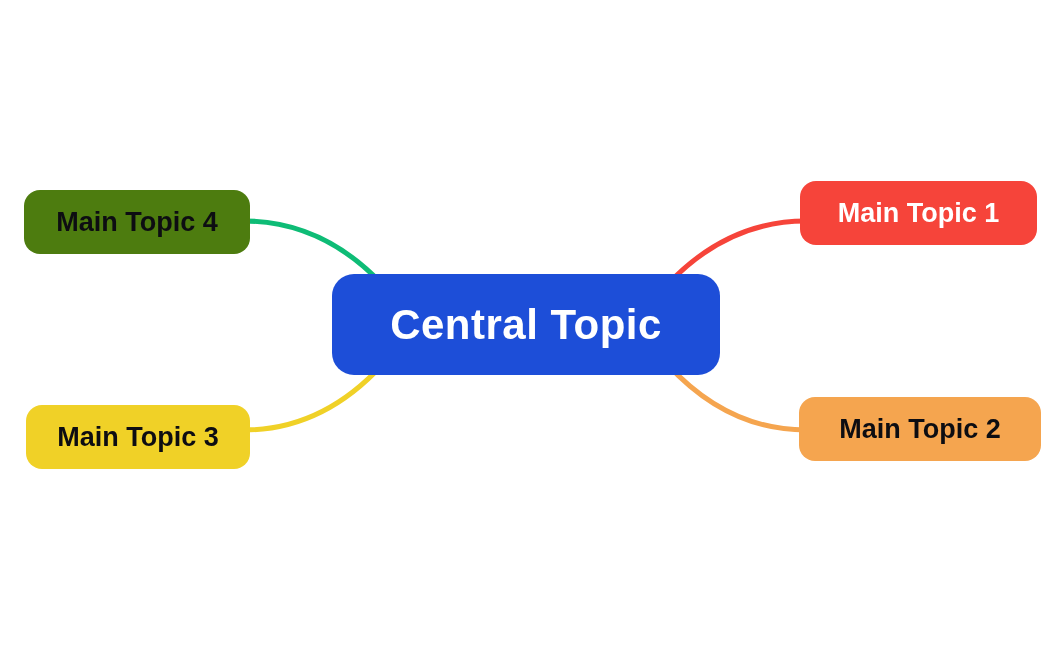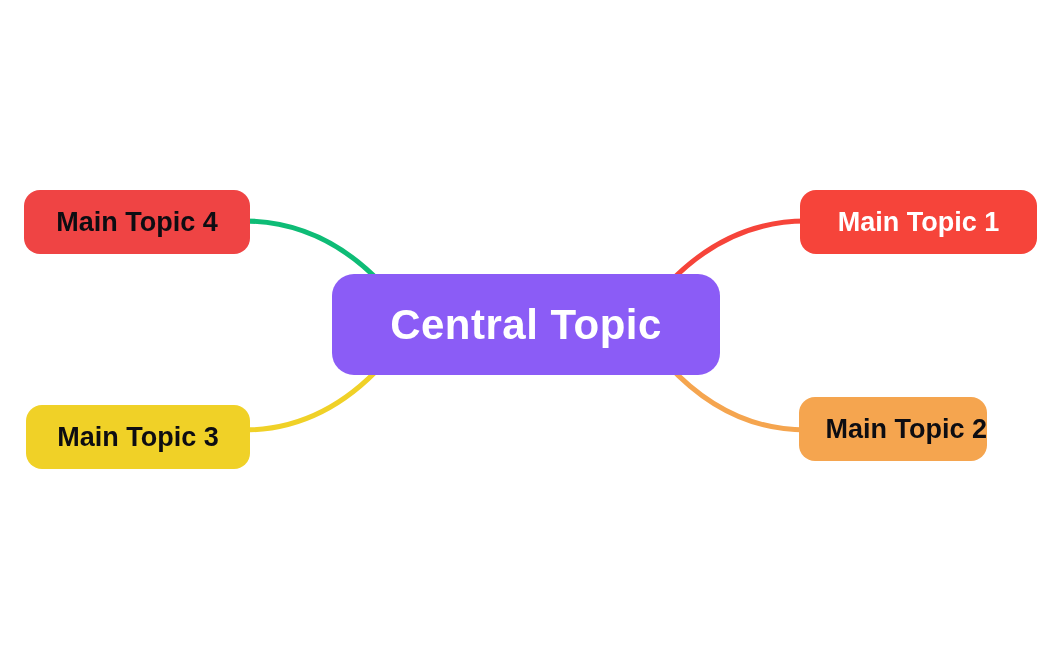--- a/index.html
+++ b/index.html
@@ -44,50 +44,50 @@
     height: 101px;
     border-radius: 22px;
     font-size: 42px;
     letter-spacing: 0.5px;
   }
   .node-topic {
     height: 64px;
     border-radius: 16px;
     font-size: 27px;
   }
-  .node-t1 { left: 800px; top: 190px; width: 237px; }
-  .node-t2 { left: 799px; top: 397px; width: 188px; justify-content: flex-end; }
+  .node-t1 { left: 800px; top: 181px; width: 237px; }
+  .node-t2 { left: 799px; top: 397px; width: 242px; }
   .node-t3 { left: 26px;  top: 397px; width: 224px; }
   .node-t4 { left: 24px;  top: 190px; width: 226px; }
 </style>
 </head>
 <body>
 
 <div class="canvas" style="background: rgb(255, 255, 255);">
 
   <svg class="connectors" viewBox="0 0 1050 650" aria-hidden="true">
     <path d="M 668 284 Q 728 221 806 221" style="stroke: rgb(246, 68, 58);"></path>
     <path d="M 668 365 Q 728 430 806 430" style="stroke: rgb(245, 165, 79);"></path>
     <path d="M 382 365 Q 322 430 244 430" style="stroke: rgb(240, 209, 39);"></path>
     <path d="M 382 284 Q 322 221 244 221" style="stroke: rgb(14, 188, 118);"></path>
   </svg>
 
-  <div class="node node-central" style="background: #8b5cf6; color: rgb(255, 255, 255);">
+  <div class="node node-central" style="background: #1d4ed8; color: rgb(255, 255, 255);">
     <span>Central Topic</span>
   </div>
 
   <div class="node node-topic node-t1" style="background: rgb(246, 68, 58); color: rgb(255, 255, 255);">
     <span>Main Topic 1</span>
   </div>
 
   <div class="node node-topic node-t2" style="background: rgb(245, 165, 79); color: rgb(13, 13, 18);">
     <span>Main Topic 2</span>
   </div>
 
   <div class="node node-topic node-t3" style="background: rgb(240, 209, 39); color: rgb(13, 13, 18); margin-top: 8px;">
     <span>Main Topic 3</span>
   </div>
 
-  <div class="node node-topic node-t4" style="background: #ef4444; color: rgb(13, 13, 18);">
+  <div class="node node-topic node-t4" style="background: #4d7c0f; color: rgb(13, 13, 18);">
     <span>Main Topic 4</span>
   </div>
 
 </div>
 
 </body></html>

